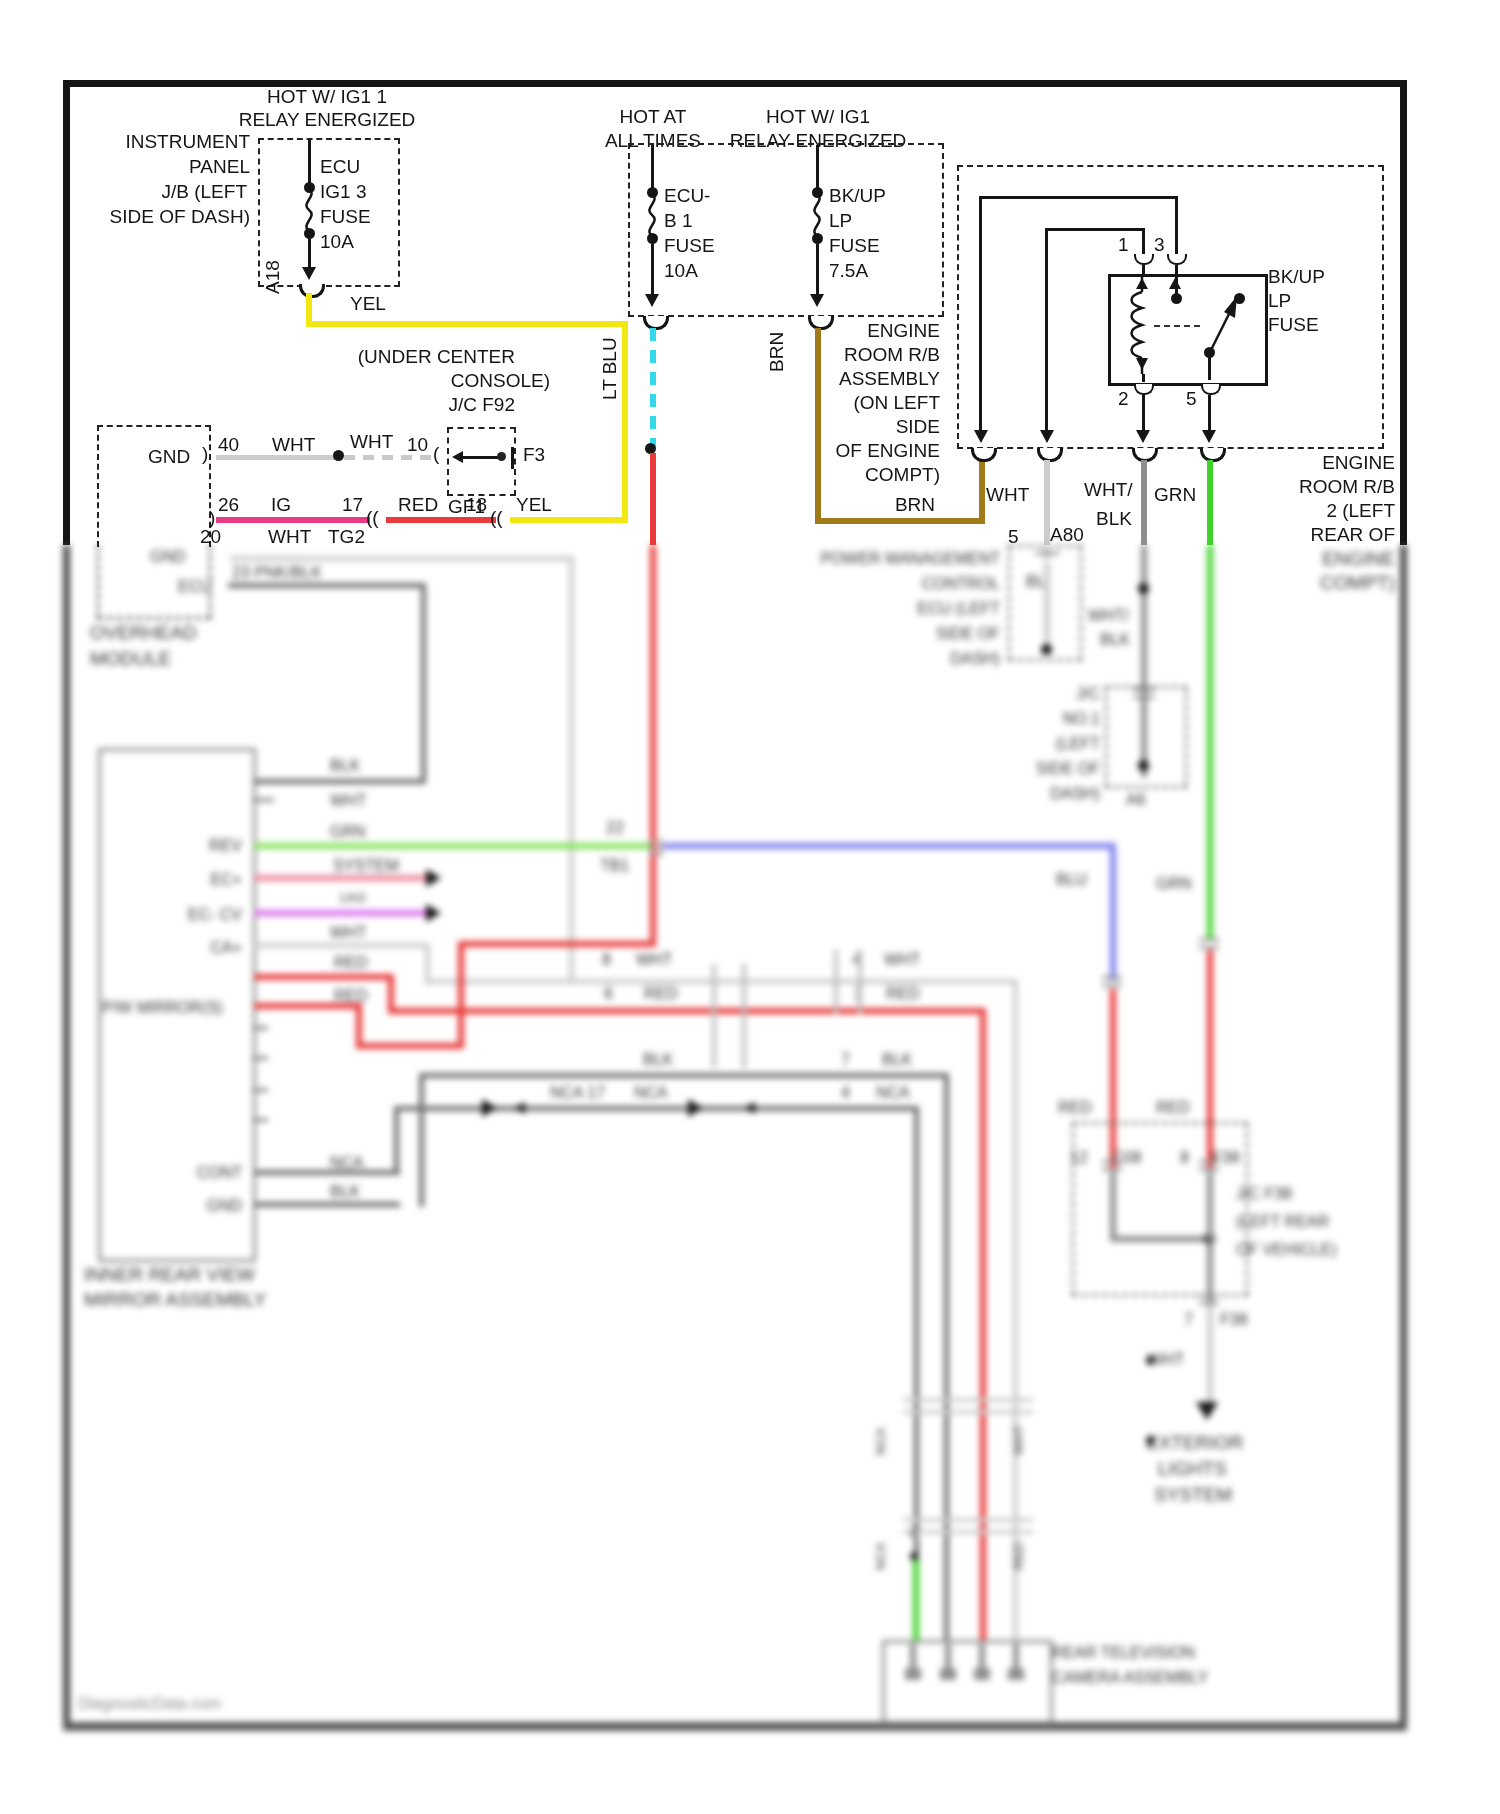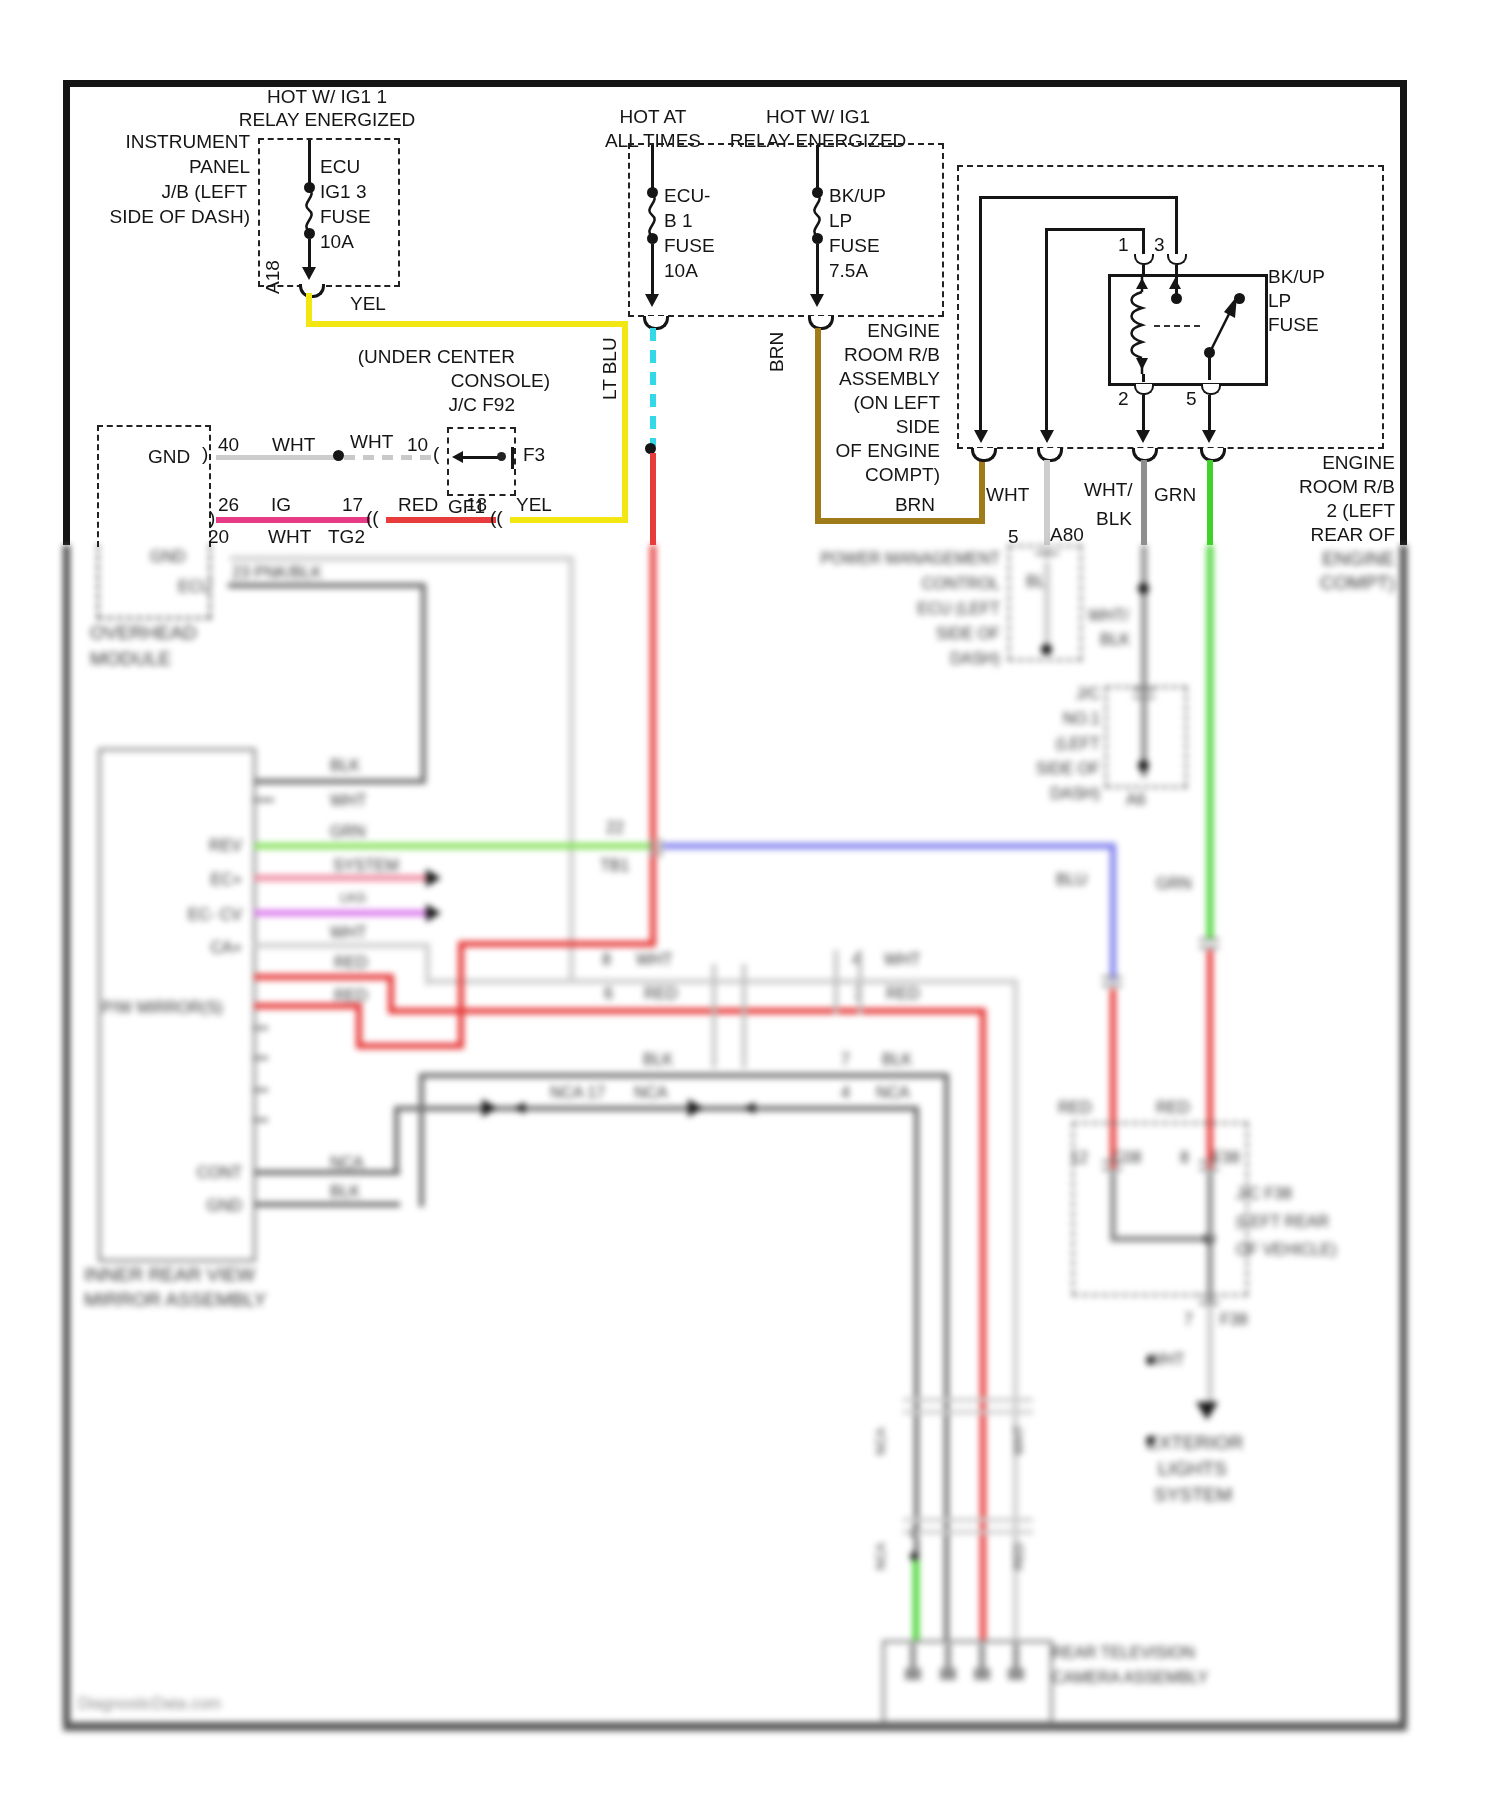--- a/index.html
+++ b/index.html
@@ -222,21 +222,21 @@
   <span class="l" style="left:218px;top:494px">26</span>
   <span class="l" style="left:271px;top:494px">IG</span>
   <div class="w mag" style="left:216px;top:517px;width:154px;height:6px"></div>
   <span class="l" style="left:342px;top:494px">17</span>
   <span class="l" style="left:366px;top:507px">((</span>
   <div class="w red" style="left:386px;top:517px;width:110px;height:6px"></div>
   <span class="l" style="left:398px;top:494px">RED</span>
   <span class="l" style="left:466px;top:494px">18</span>
   <span class="l" style="left:490px;top:507px">((</span>
   <span class="l" style="left:516px;top:494px">YEL</span>
-  <span class="l" style="left:208px;top:526px">20</span>
+  <span class="l" style="left:200px;top:526px">20</span>
   <span class="l" style="left:268px;top:526px">WHT</span>
   <span class="l" style="left:328px;top:526px">TG2</span>
   <span class="l" style="left:448px;top:496px">GF1</span>
   <span class="l" style="left:1008px;top:526px">5</span>
   <span class="l" style="left:1050px;top:524px">A80</span>
 
   <div id="blurzone">
 
     <div class="w" style="left:63px;top:545px;width:7px;height:1186px;background:#4a4a4a"></div>
     <div class="w" style="left:1400px;top:545px;width:7px;height:1186px;background:#4a4a4a"></div>

